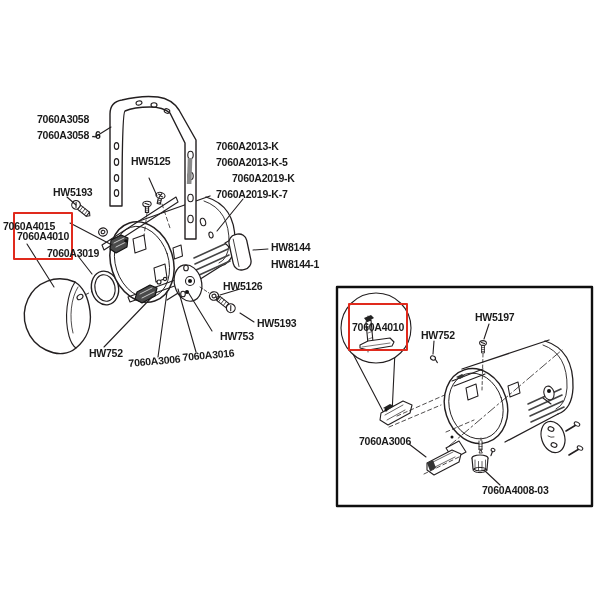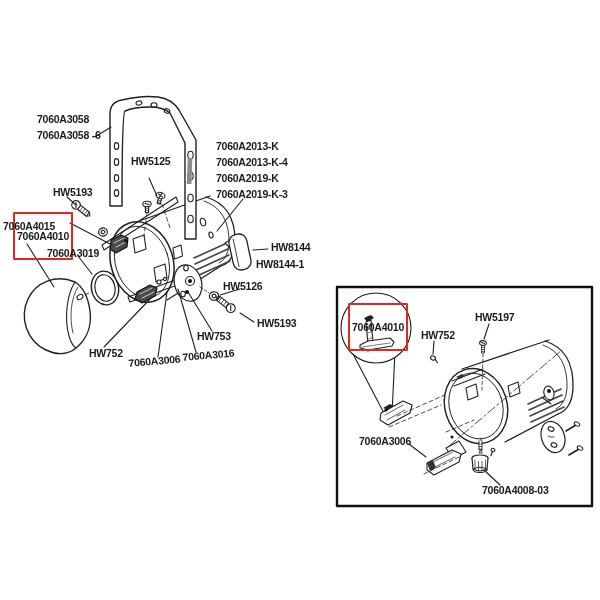--- a/index.html
+++ b/index.html
@@ -290,32 +290,32 @@
       <path d="M409,444 L426,457"></path>
       <path d="M500,485 L484,470"></path>
     </g>
   </g>
 </svg>
 
 <div class="lbl" style="left:37px;top:113px">7060A3058</div>
 <div class="lbl" style="left:37px;top:129px">7060A3058 -6</div>
 <div class="lbl" style="left:131px;top:155px">HW5125</div>
 <div class="lbl" style="left:216px;top:140px">7060A2013-K</div>
-<div class="lbl" style="left:216px;top:156px">7060A2013-K-4</div>
-<div class="lbl" style="left:216px;top:172px">7060A2019-K</div>
-<div class="lbl" style="left:216px;top:188px">7060A2019-K-3</div>
+<div class="lbl" style="left:216px;top:156px">7060A2013-K-5</div>
+<div class="lbl" style="left:232px;top:172px">7060A2019-K</div>
+<div class="lbl" style="left:216px;top:188px">7060A2019-K-7</div>
 <div class="lbl" style="left:53px;top:186px">HW5193</div>
 <div class="lbl hl" style="left:13px;top:212px">7060A4010</div>
 <div class="lbl" style="left:3px;top:220px">7060A4015</div>
 <div class="lbl" style="left:47px;top:247px">7060A3019</div>
 <div class="lbl" style="left:271px;top:241px">HW8144</div>
-<div class="lbl" style="left:256px;top:258px">HW8144-1</div>
+<div class="lbl" style="left:271px;top:258px">HW8144-1</div>
 <div class="lbl" style="left:223px;top:280px">HW5126</div>
 <div class="lbl" style="left:257px;top:317px">HW5193</div>
-<div class="lbl" style="left:197px;top:330px">HW753</div>
+<div class="lbl" style="left:220px;top:330px">HW753</div>
 <div class="lbl" style="left:89px;top:347px">HW752</div>
 <div class="lbl rot" style="left:129px;top:357px">7060A3006</div>
 <div class="lbl rot" style="left:183px;top:351px">7060A3016</div>
 
 <div class="lbl hl" style="left:348px;top:303px">7060A4010</div>
 <div class="lbl" style="left:421px;top:329px">HW752</div>
 <div class="lbl" style="left:475px;top:311px">HW5197</div>
 <div class="lbl" style="left:359px;top:435px">7060A3006</div>
 <div class="lbl" style="left:482px;top:484px">7060A4008-03</div>
 

